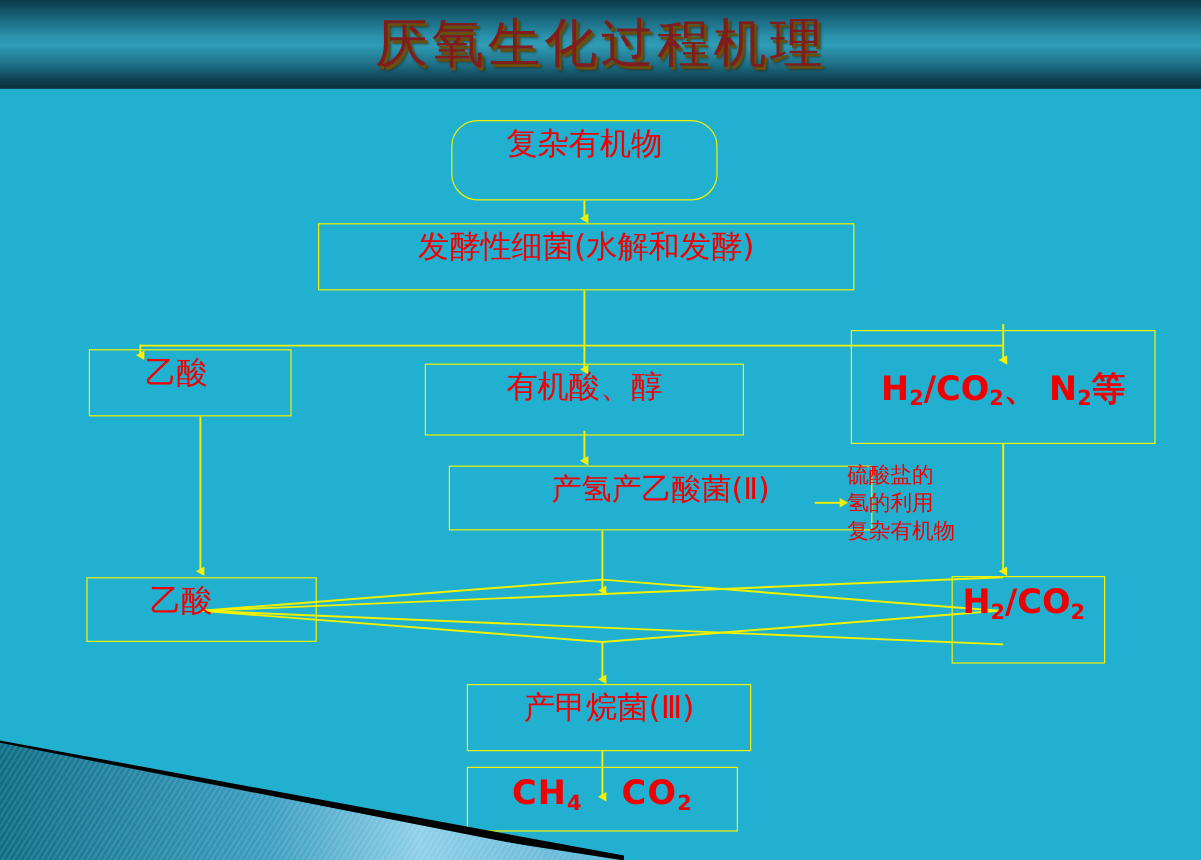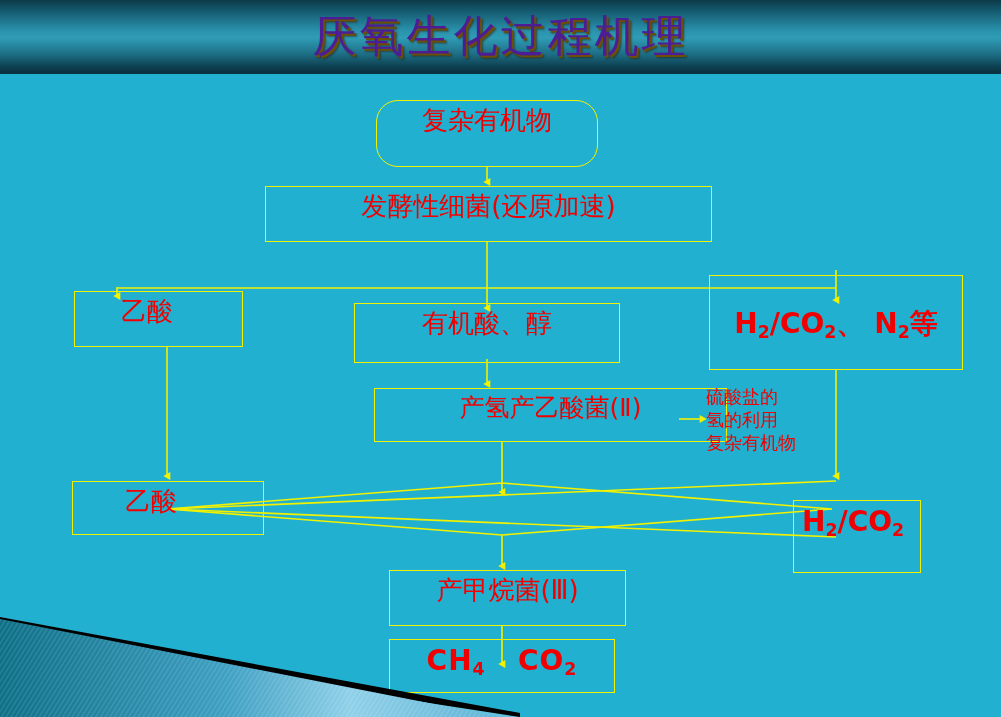--- a/index.html
+++ b/index.html
@@ -14,21 +14,21 @@
   
   .header-band{
     position:absolute;left:0;top:0;width:1001px;height:73px;
     background:linear-gradient(to bottom,
        #0b3a48 0%, #14586c 14%, #2a92ad 42%, #2f9cb6 52%,
        #1d6e85 74%, #0d3f4f 92%, #0a3241 100%);
   }
   .title{
     position:absolute;left:0;top:0;width:1001px;height:73px;
     display:flex;align-items:center;justify-content:center;
-    color:#4c1d95;
+    color:#7f1d1d;
     font-family:"DejaVu Sans", sans-serif;
     font-size:44px;font-weight:400;letter-spacing:3px;
     text-shadow:2px 2px 0 #6b4e07, 3px 3px 2px rgba(40,25,0,.55);
     white-space:nowrap;
   }
   .header-underline{
     position:absolute;left:0;top:71px;width:1001px;height:3px;
     background:#0a3241;
   }
 
@@ -58,21 +58,21 @@
   .n-acetic1   {left:74px;top:291px;width:169px;height:56px;font-size:26px;
                 justify-content:flex-start;padding-left:46px;}
   .n-organic   {left:354px;top:303px;width:266px;height:60px;font-size:26px;}
   .n-h2co2n2   {left:709px;top:275px;width:254px;height:95px;font-size:28px;
                 font-weight:bold;align-items:center;}
   .n-acetogen  {left:326px;top:388px;width:353px;height:54px;font-size:25px;margin-left:48px;}
   .n-acetic2   {left:72px;top:481px;width:192px;height:54px;font-size:26px;
                 justify-content:flex-start;padding-left:52px;}
   .n-h2co2     {left:793px;top:480px;width:128px;height:73px;font-size:28px;
                 font-weight:bold;justify-content:flex-start;padding-left:8px;
-                align-items:flex-start;margin-top:20px;}
+                align-items:flex-start;}
   .n-methanogen{left:389px;top:570px;width:237px;height:56px;font-size:26px;}
   .n-products  {left:389px;top:639px;width:226px;height:54px;font-size:28px;
                 font-weight:bold;}
   .n-products .lbl{letter-spacing:1px;}
 
   
   .annotation{
     position:absolute;left:706px;top:385px;
     color:#F00000;font-family:"DejaVu Sans", sans-serif;
     font-size:18px;line-height:1.28;white-space:nowrap;
@@ -128,21 +128,21 @@
 
       <path d="M502,626 L502,664" marker-end="url(#ah)"></path>
     </g>
   </svg>
 
   <div class="node rounded n-complex">
     <span class="lbl">复杂有机物</span>
   </div>
 
   <div class="node n-ferment">
-    <span class="lbl">发酵性细菌(还原加速)</span>
+    <span class="lbl">发酵性细菌(水解和发酵)</span>
   </div>
 
   <div class="node n-acetic1">
     <span class="lbl">乙酸</span>
   </div>
 
   <div class="node n-organic">
     <span class="lbl">有机酸、醇</span>
   </div>
 

